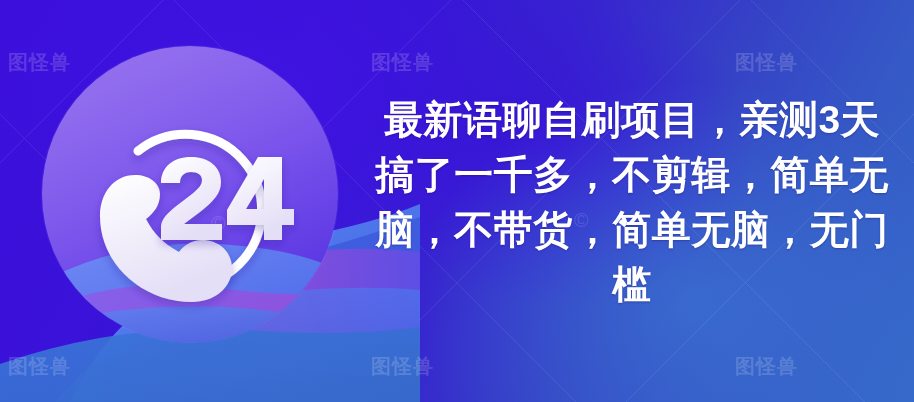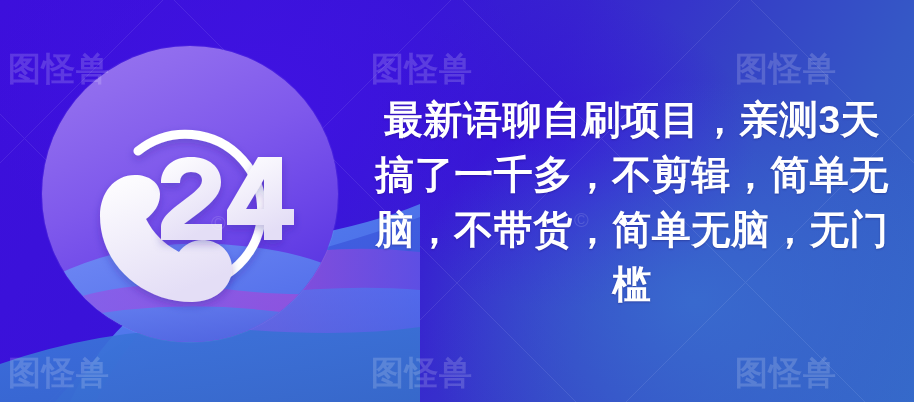--- a/index.html
+++ b/index.html
@@ -116,21 +116,21 @@
     letter-spacing: 0.5px;
     text-align: center;
     text-shadow: 0 1px 2px rgba(20,8,80,0.30);
     white-space: pre-wrap;
   }
 
   
   .wm {
     position: absolute;
     color: rgba(255,255,255,0.17);
-    font-size: 33px;
+    font-size: 20px;
     font-weight: 700;
     letter-spacing: 1px;
     line-height: 1;
     user-select: none;
     pointer-events: none;
     white-space: nowrap;
   }
   .wm-c {
     position: absolute;
     color: rgba(255,255,255,0.13);

